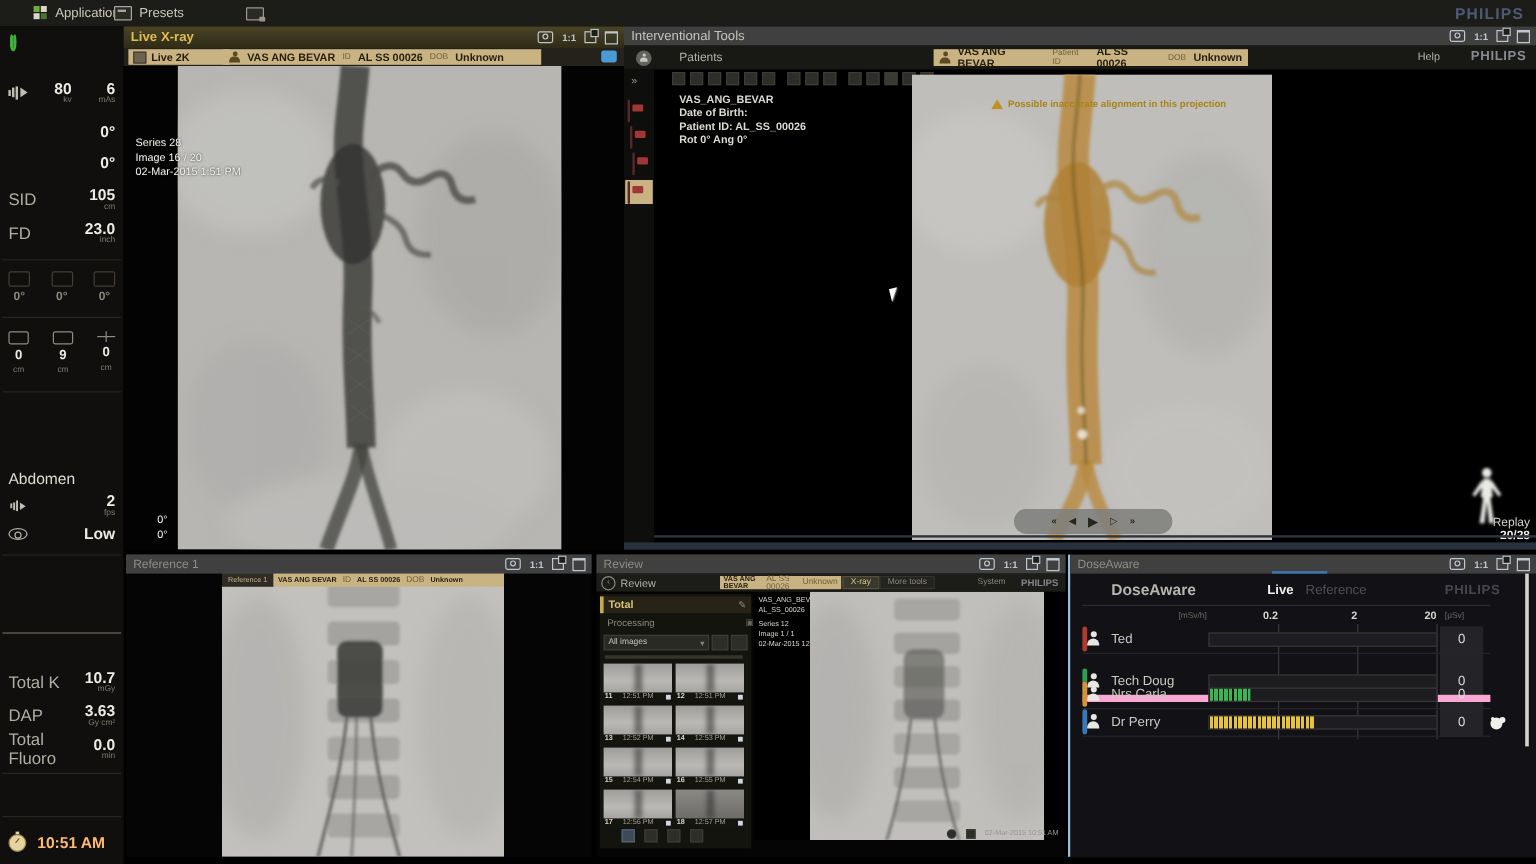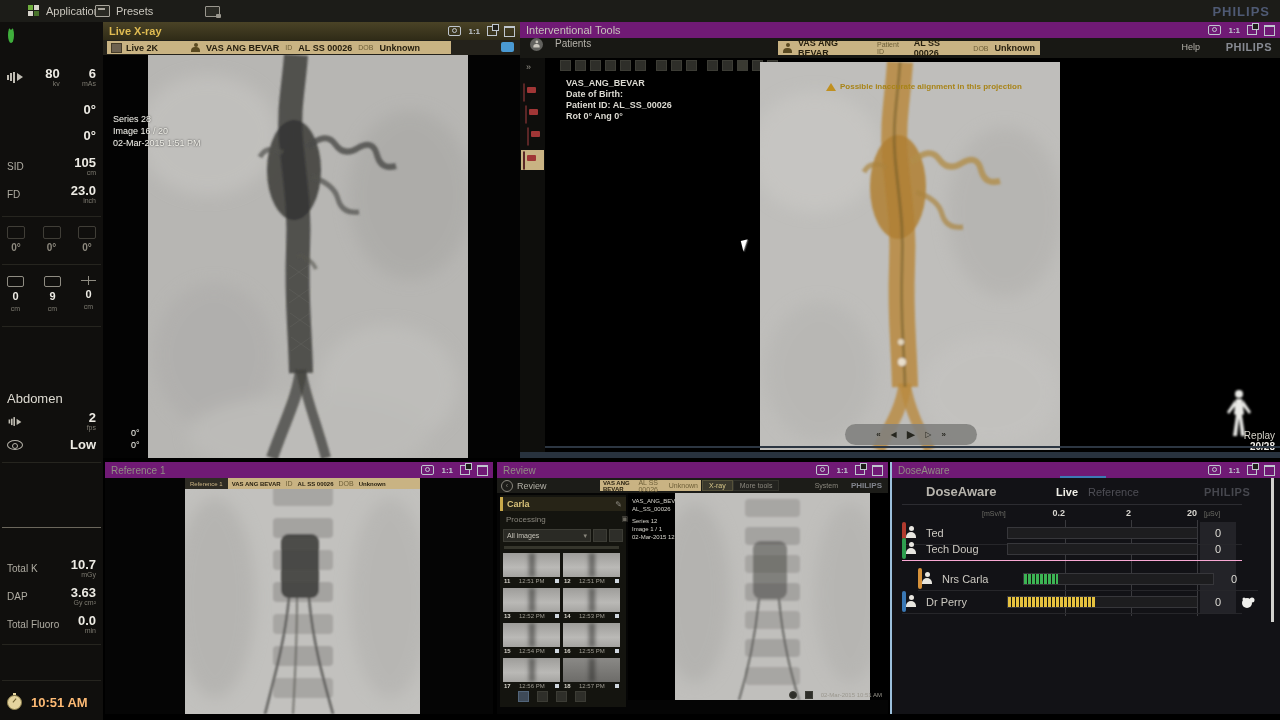--- a/index.html
+++ b/index.html
@@ -17,41 +17,41 @@
   .dispicon{width:13px;height:9px;border:1px solid #9a978e;border-radius:1px;position:relative;background:#2a2a24;}
   .dispicon:after{content:'';position:absolute;right:-2px;bottom:-2px;width:5px;height:4px;background:#9a978e;border-radius:1px;}
   .philips-top{position:absolute;right:10px;top:0;height:22px;display:flex;align-items:center;
     font-size:13px;font-weight:bold;letter-spacing:1px;color:#4f5a74;}
   
   .sidebar{left:0;top:22px;width:103px;height:698px;background:#100f0d;border-right:1px solid #000;font-size:9px;}
   .sb-div{position:absolute;left:2px;width:99px;height:1px;background:#26251f;}
   .sb-row{position:absolute;left:0;width:103px;display:flex;align-items:center;justify-content:space-between;padding:0 7px;box-sizing:border-box;}
   .val{font-weight:bold;color:#edebe4;font-size:13px;text-align:right;line-height:12px;}
   .unit{font-size:7px;color:#7e7b71;text-align:right;line-height:7px;}
-  .lbl{color:#b0ad a3;color:#b0ada3;font-size:10px;}
+  .lbl{color:#b0ad a3;color:#b0ada3;font-size:14px;}
   .vstack{display:flex;flex-direction:column;align-items:flex-end;}
   .ring{width:15px;height:15px;border:3px solid #3fae3c;border-radius:50%;border-top-color:transparent;transform:rotate(45deg);}
   .beam{display:flex;align-items:center;gap:1px;}
   .beam i{width:2px;background:#c0bdb3;display:block;}
   .beam i:nth-child(1){height:5px;}.beam i:nth-child(2){height:8px;}.beam i:nth-child(3){height:11px;}
   .beam b{width:0;height:0;border-left:6px solid #c0bdb3;border-top:4px solid transparent;border-bottom:4px solid transparent;margin-left:1px;}
   .dimicon{width:16px;height:11px;border:1px solid #4c4a42;border-radius:2px;opacity:.8;}
   .tblicon{width:15px;height:9px;border:1px solid #8f8c82;border-radius:2px;position:relative;}
   .tblicon.cross{border:none;}
   .tblicon.cross:before{content:'';position:absolute;left:0;top:4px;width:15px;height:1px;background:#8f8c82;}
   .tblicon.cross:after{content:'';position:absolute;left:7px;top:0;width:1px;height:9px;background:#8f8c82;}
   .eye{width:14px;height:8px;border:1px solid #b5b2a8;border-radius:50%;position:relative;}
   .eye:after{content:'';position:absolute;left:4px;top:1.5px;width:4px;height:4px;border:1px solid #b5b2a8;border-radius:50%;}
   .stopwatch{width:13px;height:13px;background:#e5d49e;border:1px solid #8f814f;border-radius:50%;position:relative;}
   .stopwatch:before{content:'';position:absolute;left:5px;top:-3px;width:3px;height:2px;background:#e5d49e;}
   .stopwatch:after{content:'';position:absolute;left:5.5px;top:2px;width:1px;height:5px;background:#6e5f30;transform:rotate(40deg);}
   .time-txt{font-size:13px;color:#fdba74;font-weight:bold;}
   
   .panel{position:absolute;background:#050505;}
-  .phead{position:absolute;left:0;top:0;right:0;height:16px;background:#701a75;display:flex;align-items:center;
+  .phead{position:absolute;left:0;top:0;right:0;height:16px;background:#404040;display:flex;align-items:center;
     font-size:10px;color:#908d83;padding:0 6px;box-sizing:border-box;}
   .phead.live{height:18px;background:linear-gradient(#4a4326,#2f2b17);color:#e0bc52;font-weight:bold;font-size:11px;}
   .hicons{position:absolute;right:5px;top:0;height:100%;display:flex;align-items:center;gap:7px;color:#bfc6ce;font-size:8px;}
   .ic-cam{width:11px;height:8px;border:1px solid #bfc6ce;border-radius:2px;position:relative;}
   .ic-cam:after{content:'';position:absolute;left:3px;top:1px;width:3px;height:3px;border:1px solid #bfc6ce;border-radius:50%;}
   .ic-exp{width:8px;height:8px;border:1px solid #bfc6ce;position:relative;}
   .ic-exp:after{content:'';position:absolute;right:-3px;top:-3px;width:5px;height:5px;background:#1d1d19;border:1px solid #bfc6ce;}
   .ic-max{width:9px;height:8px;border:1px solid #bfc6ce;border-top-width:2px;}
   .one2one{font-size:8px;font-weight:bold;color:#bfc6ce;}
   
@@ -313,21 +313,21 @@
   <div class="phead" style="font-size:11px;color:#c5c2ba">
     <span>Interventional Tools</span>
     <span class="hicons">
       <span class="ic-cam"></span>
       <span class="one2one">1:1</span>
       <span class="ic-exp"></span>
       <span class="ic-max"></span>
     </span>
   </div>
   <div class="abs" style="left:0;top:16px;width:760px;height:20px;background:#181814">
-    <div class="abs" style="left:10px;top:0;height:20px;display:flex;align-items:flex-start;gap:12px">
+    <div class="abs" style="left:10px;top:0;height:20px;display:flex;align-items:center;gap:23px">
       <span style="width:13px;height:13px;border-radius:50%;background:#62625e;position:relative;display:inline-block">
           <span class="person lt" style="transform:scale(.7);position:absolute;left:2px;top:1px"></span>
         </span>
       <span style="font-size:10px;color:#b5b2aa">Patients</span>
     </div>
     <div class="tanbar" style="left:258px;top:3px;width:252px;height:14px;padding:0 5px;gap:6px">
       <span class="person"></span>
       <b>VAS ANG BEVAR</b>
       <span class="dim">Patient ID</span>
       <b>AL SS 00026</b>
@@ -492,21 +492,21 @@
       <b>VAS ANG BEVAR</b>
       <span class="dim">AL SS 00026</span>
       <span class="dim">Unknown</span>
     </div>
     <span class="abs" style="right:50px;top:4px;font-size:7px;color:#8a877e">System</span>
     <span class="abs" style="right:6px;top:3px;font-size:8px;font-weight:bold;color:#82858d">PHILIPS</span>
   </div>
 
   <div class="abs" style="left:3px;top:33px;width:126px;height:212px;background:#14140f">
     <div class="abs" style="left:0;top:2px;width:126px;height:14px;background:#272417;border-left:3px solid #c9a94a;display:flex;align-items:center;justify-content:space-between;padding:0 4px;box-sizing:border-box">
-      <span style="font-size:9px;font-weight:bold;color:#d8c27a">Carla</span>
+      <span style="font-size:9px;font-weight:bold;color:#d8c27a">Total</span>
       <span style="font-size:8px;color:#8a877e">✎</span>
     </div>
     <div class="abs" style="left:0;top:18px;width:134px;height:12px;display:flex;align-items:center;justify-content:space-between;padding:0 6px;box-sizing:border-box">
       <span style="font-size:8px;color:#8a877e">Processing</span>
       <span style="font-size:7px;color:#6a675e">▣</span>
     </div>
     <div class="abs" style="left:3px;top:34px;width:120px;height:13px;display:flex;gap:2px">
       <span style="flex:1;background:#2a2a25;border:1px solid #3d3d36;font-size:7px;color:#c5c2b8;display:flex;align-items:center;justify-content:space-between;padding:0 3px">
         <span>All images</span>
           <span style="color:#8a877e">▾</span>
@@ -656,29 +656,29 @@
   <div class="abs" style="left:308px;top:60px;width:36px;height:92px;background:#232328"></div>
 
   <div class="abs" style="left:10px;top:60px;width:340px;height:22px;border-bottom:1px solid #26262a">
     <span class="avatar abs" style="left: 0px; top: 2px; border-color: rgb(176, 58, 46);"></span>
     <span class="dose-row-name abs" style="left:24px;top:5px">Ted</span>
     <div class="bartrack" style="left:105px;top:5px;width:191px">
         <div class="barfill" style="width: 0%;"></div>
       </div>
     <span class="abs" style="left:298px;top:5px;width:36px;text-align:center;font-size:11px;color:#dddbd5">0</span>
   </div>
-  <div class="abs" style="left:10px;top:76px;width:340px;height:22px;border-bottom:1px solid #f9a8d4">
+  <div class="abs" style="left:10px;top:95px;width:340px;height:22px;border-bottom:6px solid #f9a8d4">
     <span class="avatar abs" style="left: 0px; top: 2px; border-color: rgb(46, 158, 79);"></span>
     <span class="dose-row-name abs" style="left:24px;top:5px">Tech Doug</span>
     <div class="bartrack" style="left:105px;top:5px;width:191px">
         <div class="barfill" style="width: 0%;"></div>
       </div>
     <span class="abs" style="left:298px;top:5px;width:36px;text-align:center;font-size:11px;color:#dddbd5">0</span>
   </div>
-  <div class="abs" style="left:26px;top:106px;width:340px;height:22px;border-bottom:1px solid #26262a">
+  <div class="abs" style="left:10px;top:106px;width:340px;height:22px;border-bottom:1px solid #26262a">
     <span class="avatar abs" style="left: 0px; top: 2px; border-color: rgb(214, 145, 58);"></span>
     <span class="dose-row-name abs" style="left:24px;top:5px">Nrs Carla</span>
     <div class="bartrack" style="left:105px;top:5px;width:191px">
         <div class="barfill" style="width: 18%; background: repeating-linear-gradient(90deg, rgb(60, 180, 84) 0px, rgb(60, 180, 84) 3px, rgb(20, 20, 15) 3px, rgb(20, 20, 15) 4px);"></div>
       </div>
     <span class="abs" style="left:298px;top:5px;width:36px;text-align:center;font-size:11px;color:#dddbd5">0</span>
   </div>
   <div class="abs" style="left:10px;top:129px;width:340px;height:22px;border-bottom:1px solid #26262a">
     <span class="avatar abs" style="left: 0px; top: 2px; border-color: rgb(58, 120, 181);"></span>
     <span class="dose-row-name abs" style="left:24px;top:5px">Dr Perry</span>

